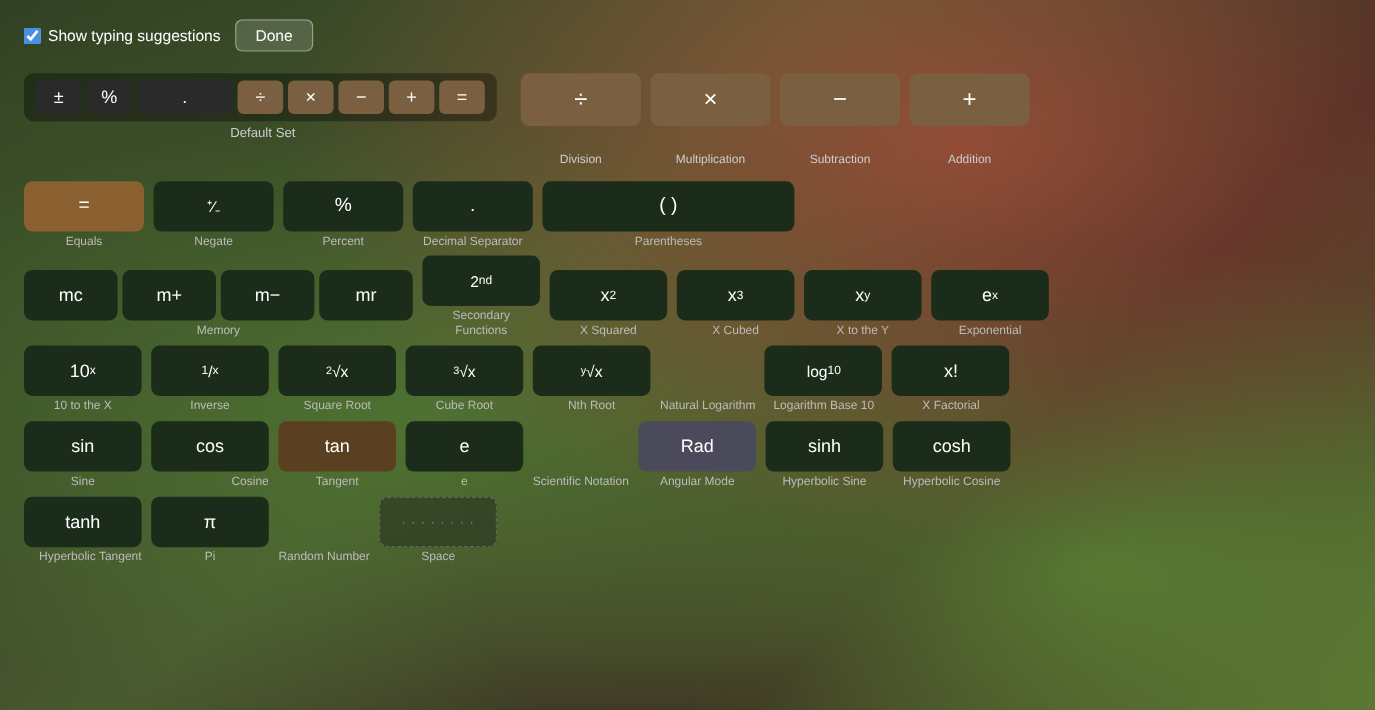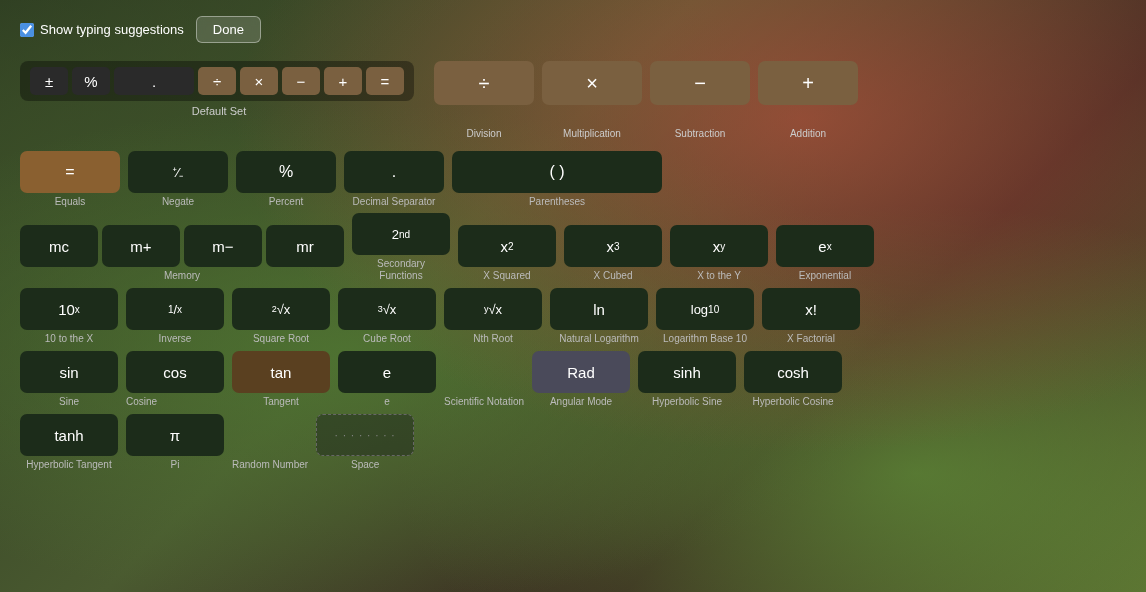--- a/index.html
+++ b/index.html
@@ -379,39 +379,38 @@
       </div>
       <div style="display:flex;flex-direction:column;align-items:center;gap:3px;">
         <div class="grid-btn" style="width:98px;font-size:13px;"><sup style="font-size:9px;">3</sup>√x</div>
         <div class="grid-label">Cube Root</div>
       </div>
       <div style="display:flex;flex-direction:column;align-items:center;gap:3px;">
         <div class="grid-btn" style="width:98px;font-size:13px;"><sup style="font-size:9px;">y</sup>√x</div>
         <div class="grid-label">Nth Root</div>
       </div>
       <div style="display:flex;flex-direction:column;align-items:center;gap:3px;">
-        <div class="grid-btn" style="width:98px;">ln</div>
         <div class="grid-label">Natural Logarithm</div>
       </div>
       <div style="display:flex;flex-direction:column;align-items:center;gap:3px;">
         <div class="grid-btn" style="width:98px;font-size:13px;">log<sub>10</sub></div>
         <div class="grid-label">Logarithm Base 10</div>
       </div>
       <div style="display:flex;flex-direction:column;align-items:center;gap:3px;">
         <div class="grid-btn" style="width:98px;">x!</div>
         <div class="grid-label">X Factorial</div>
       </div>
     </div>
 
     <div style="display:flex; gap:8px; margin-bottom:6px; align-items:flex-end;">
       <div style="display:flex;flex-direction:column;align-items:center;gap:3px;">
         <div class="grid-btn" style="width:98px;">sin</div>
         <div class="grid-label">Sine</div>
       </div>
-      <div style="display:flex;flex-direction:column;align-items:flex-start;gap:3px;">
+      <div style="display:flex;flex-direction:column;align-items:flex-end;gap:3px;">
         <div class="grid-btn" style="width:98px;">cos</div>
         <div class="grid-label">Cosine</div>
       </div>
       <div style="display:flex;flex-direction:column;align-items:center;gap:3px;">
         <div class="grid-btn btn-tan-bg" style="width:98px;">tan</div>
         <div class="grid-label">Tangent</div>
       </div>
       <div style="display:flex;flex-direction:column;align-items:center;gap:3px;">
         <div class="grid-btn" style="width:98px;">e</div>
         <div class="grid-label">e</div>
@@ -427,21 +426,21 @@
         <div class="grid-btn" style="width:98px;">sinh</div>
         <div class="grid-label">Hyperbolic Sine</div>
       </div>
       <div style="display:flex;flex-direction:column;align-items:center;gap:3px;">
         <div class="grid-btn" style="width:98px;">cosh</div>
         <div class="grid-label">Hyperbolic Cosine</div>
       </div>
     </div>
 
     <div style="display:flex; gap:8px; margin-bottom:6px; align-items:flex-end;">
-      <div style="display:flex;flex-direction:column;align-items:center;gap:3px;">
+      <div style="display:flex;flex-direction:column;align-items:flex-end;gap:3px;">
         <div class="grid-btn" style="width:98px;">tanh</div>
         <div class="grid-label">Hyperbolic Tangent</div>
       </div>
       <div style="display:flex;flex-direction:column;align-items:center;gap:3px;">
         <div class="grid-btn" style="width:98px;">π</div>
         <div class="grid-label">Pi</div>
       </div>
       <div style="display:flex;flex-direction:column;align-items:center;gap:3px;">
         <div class="grid-label">Random Number</div>
       </div>

